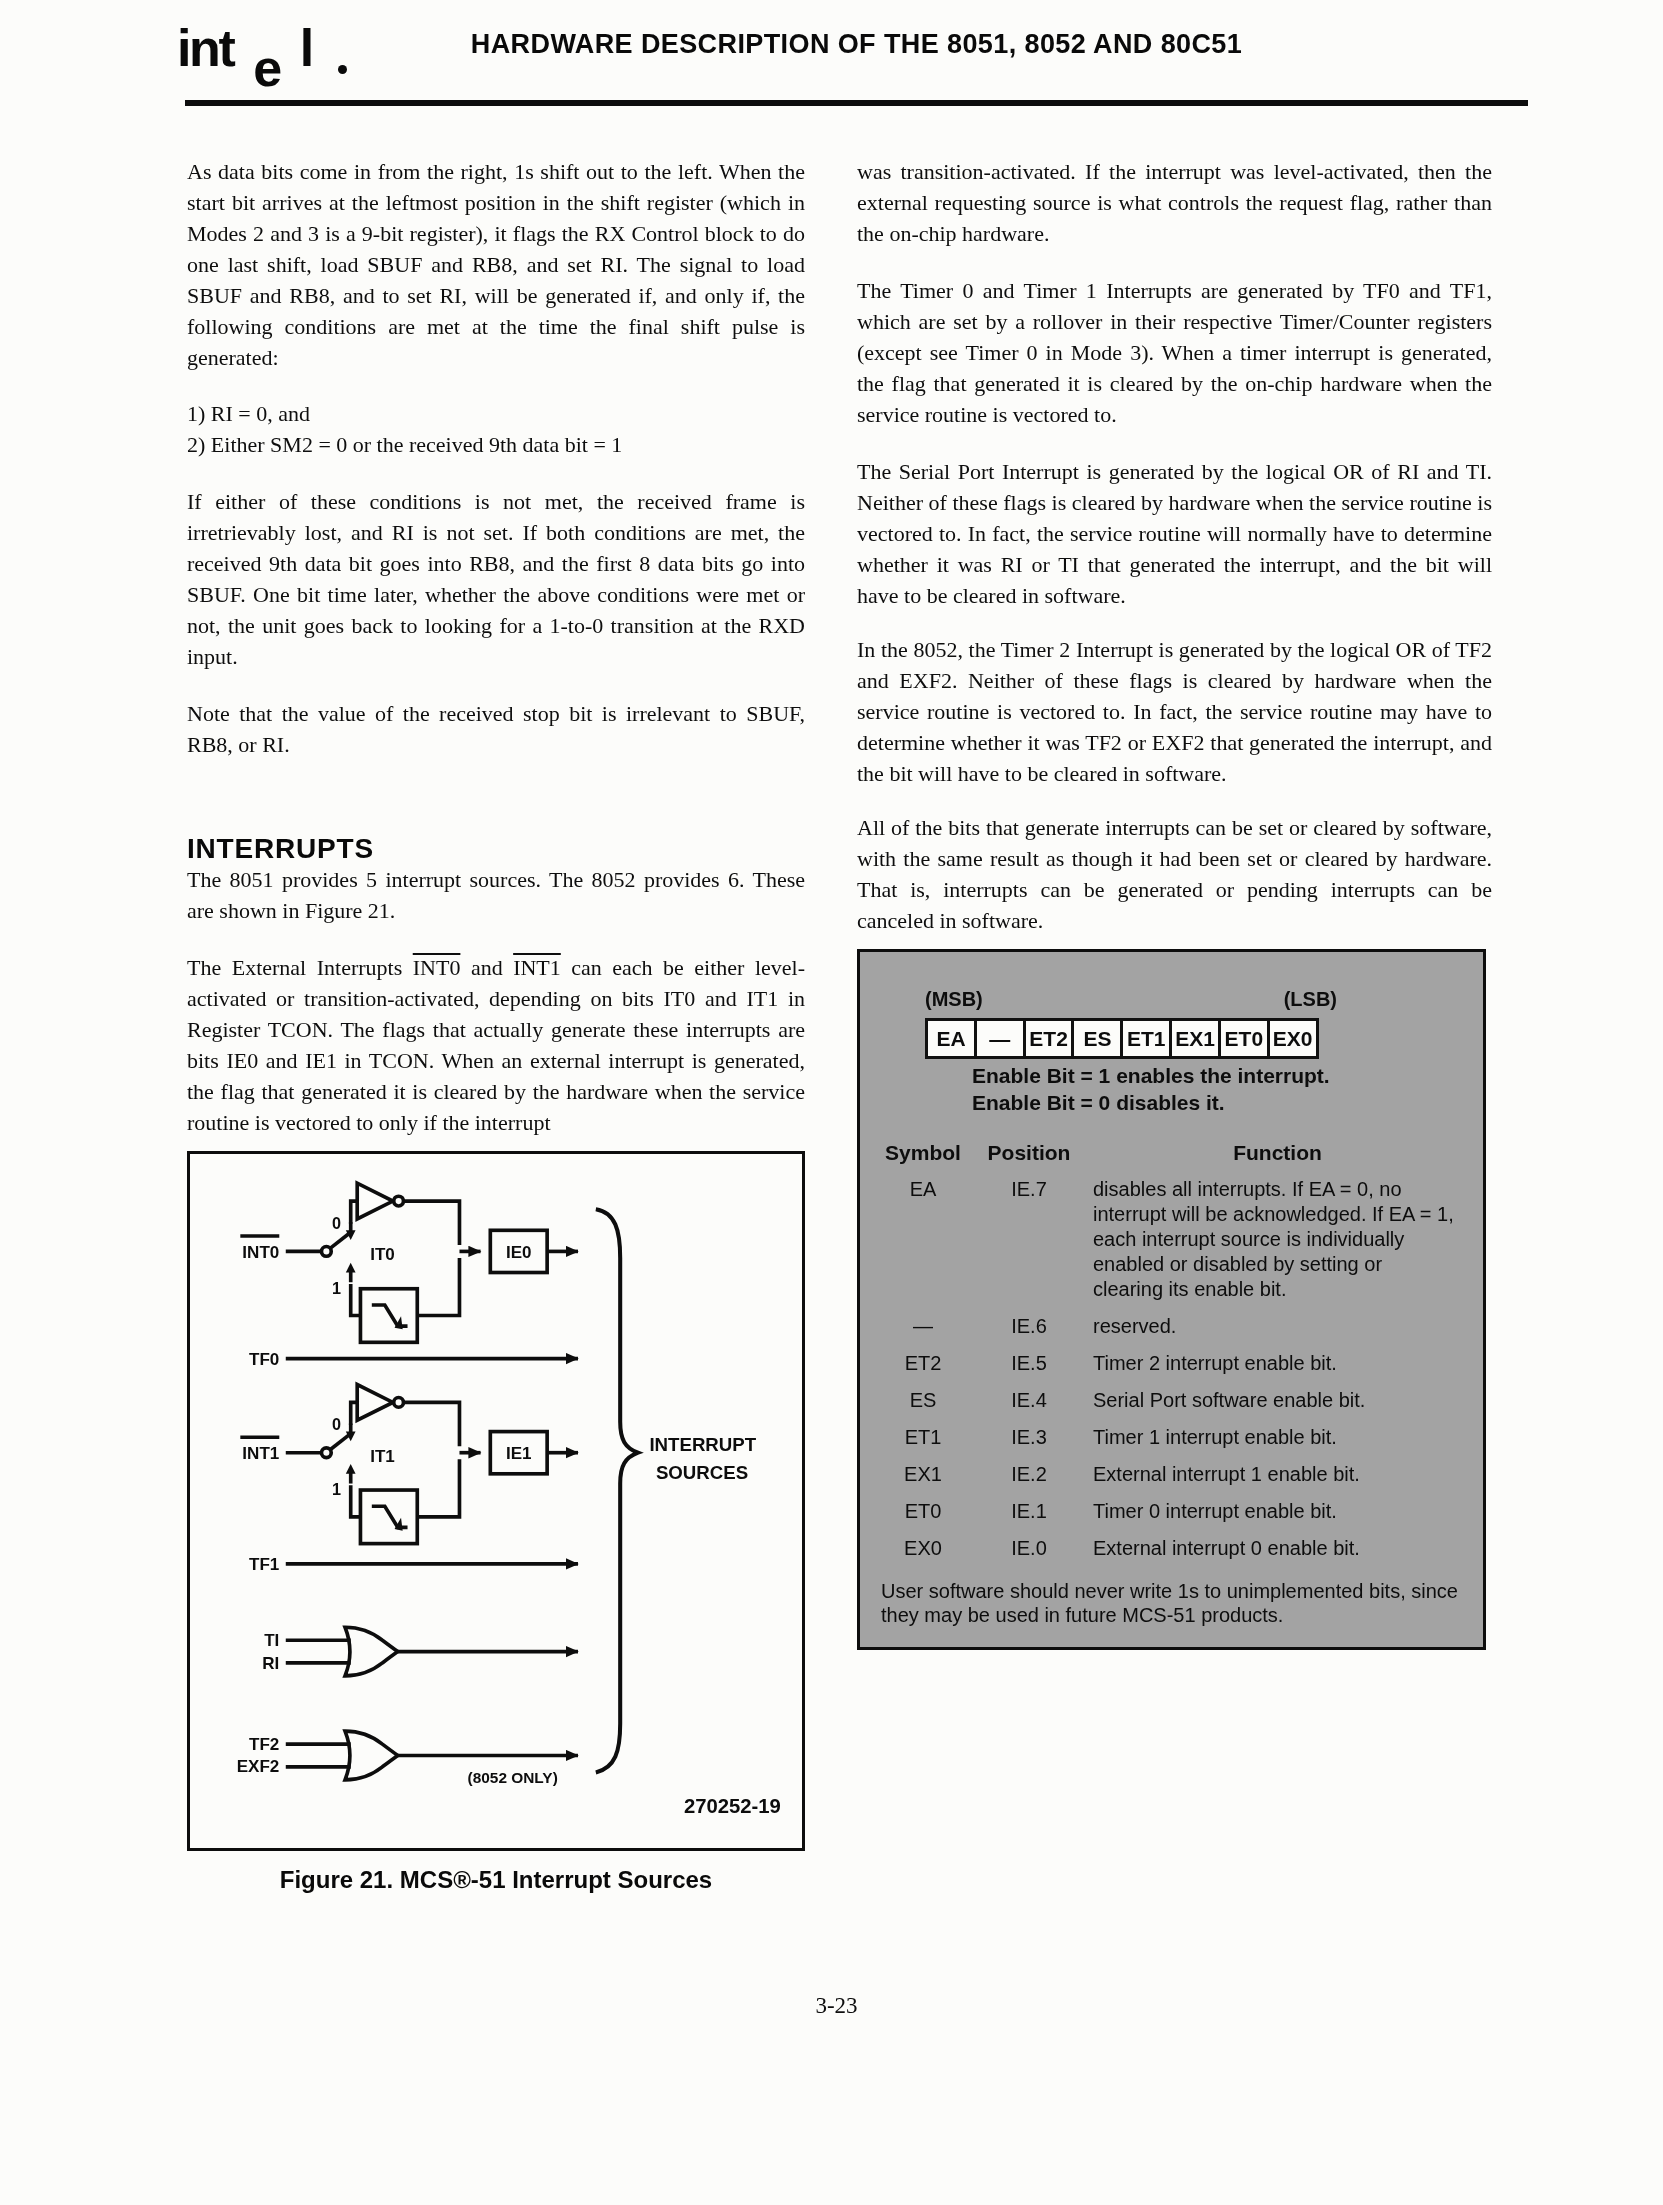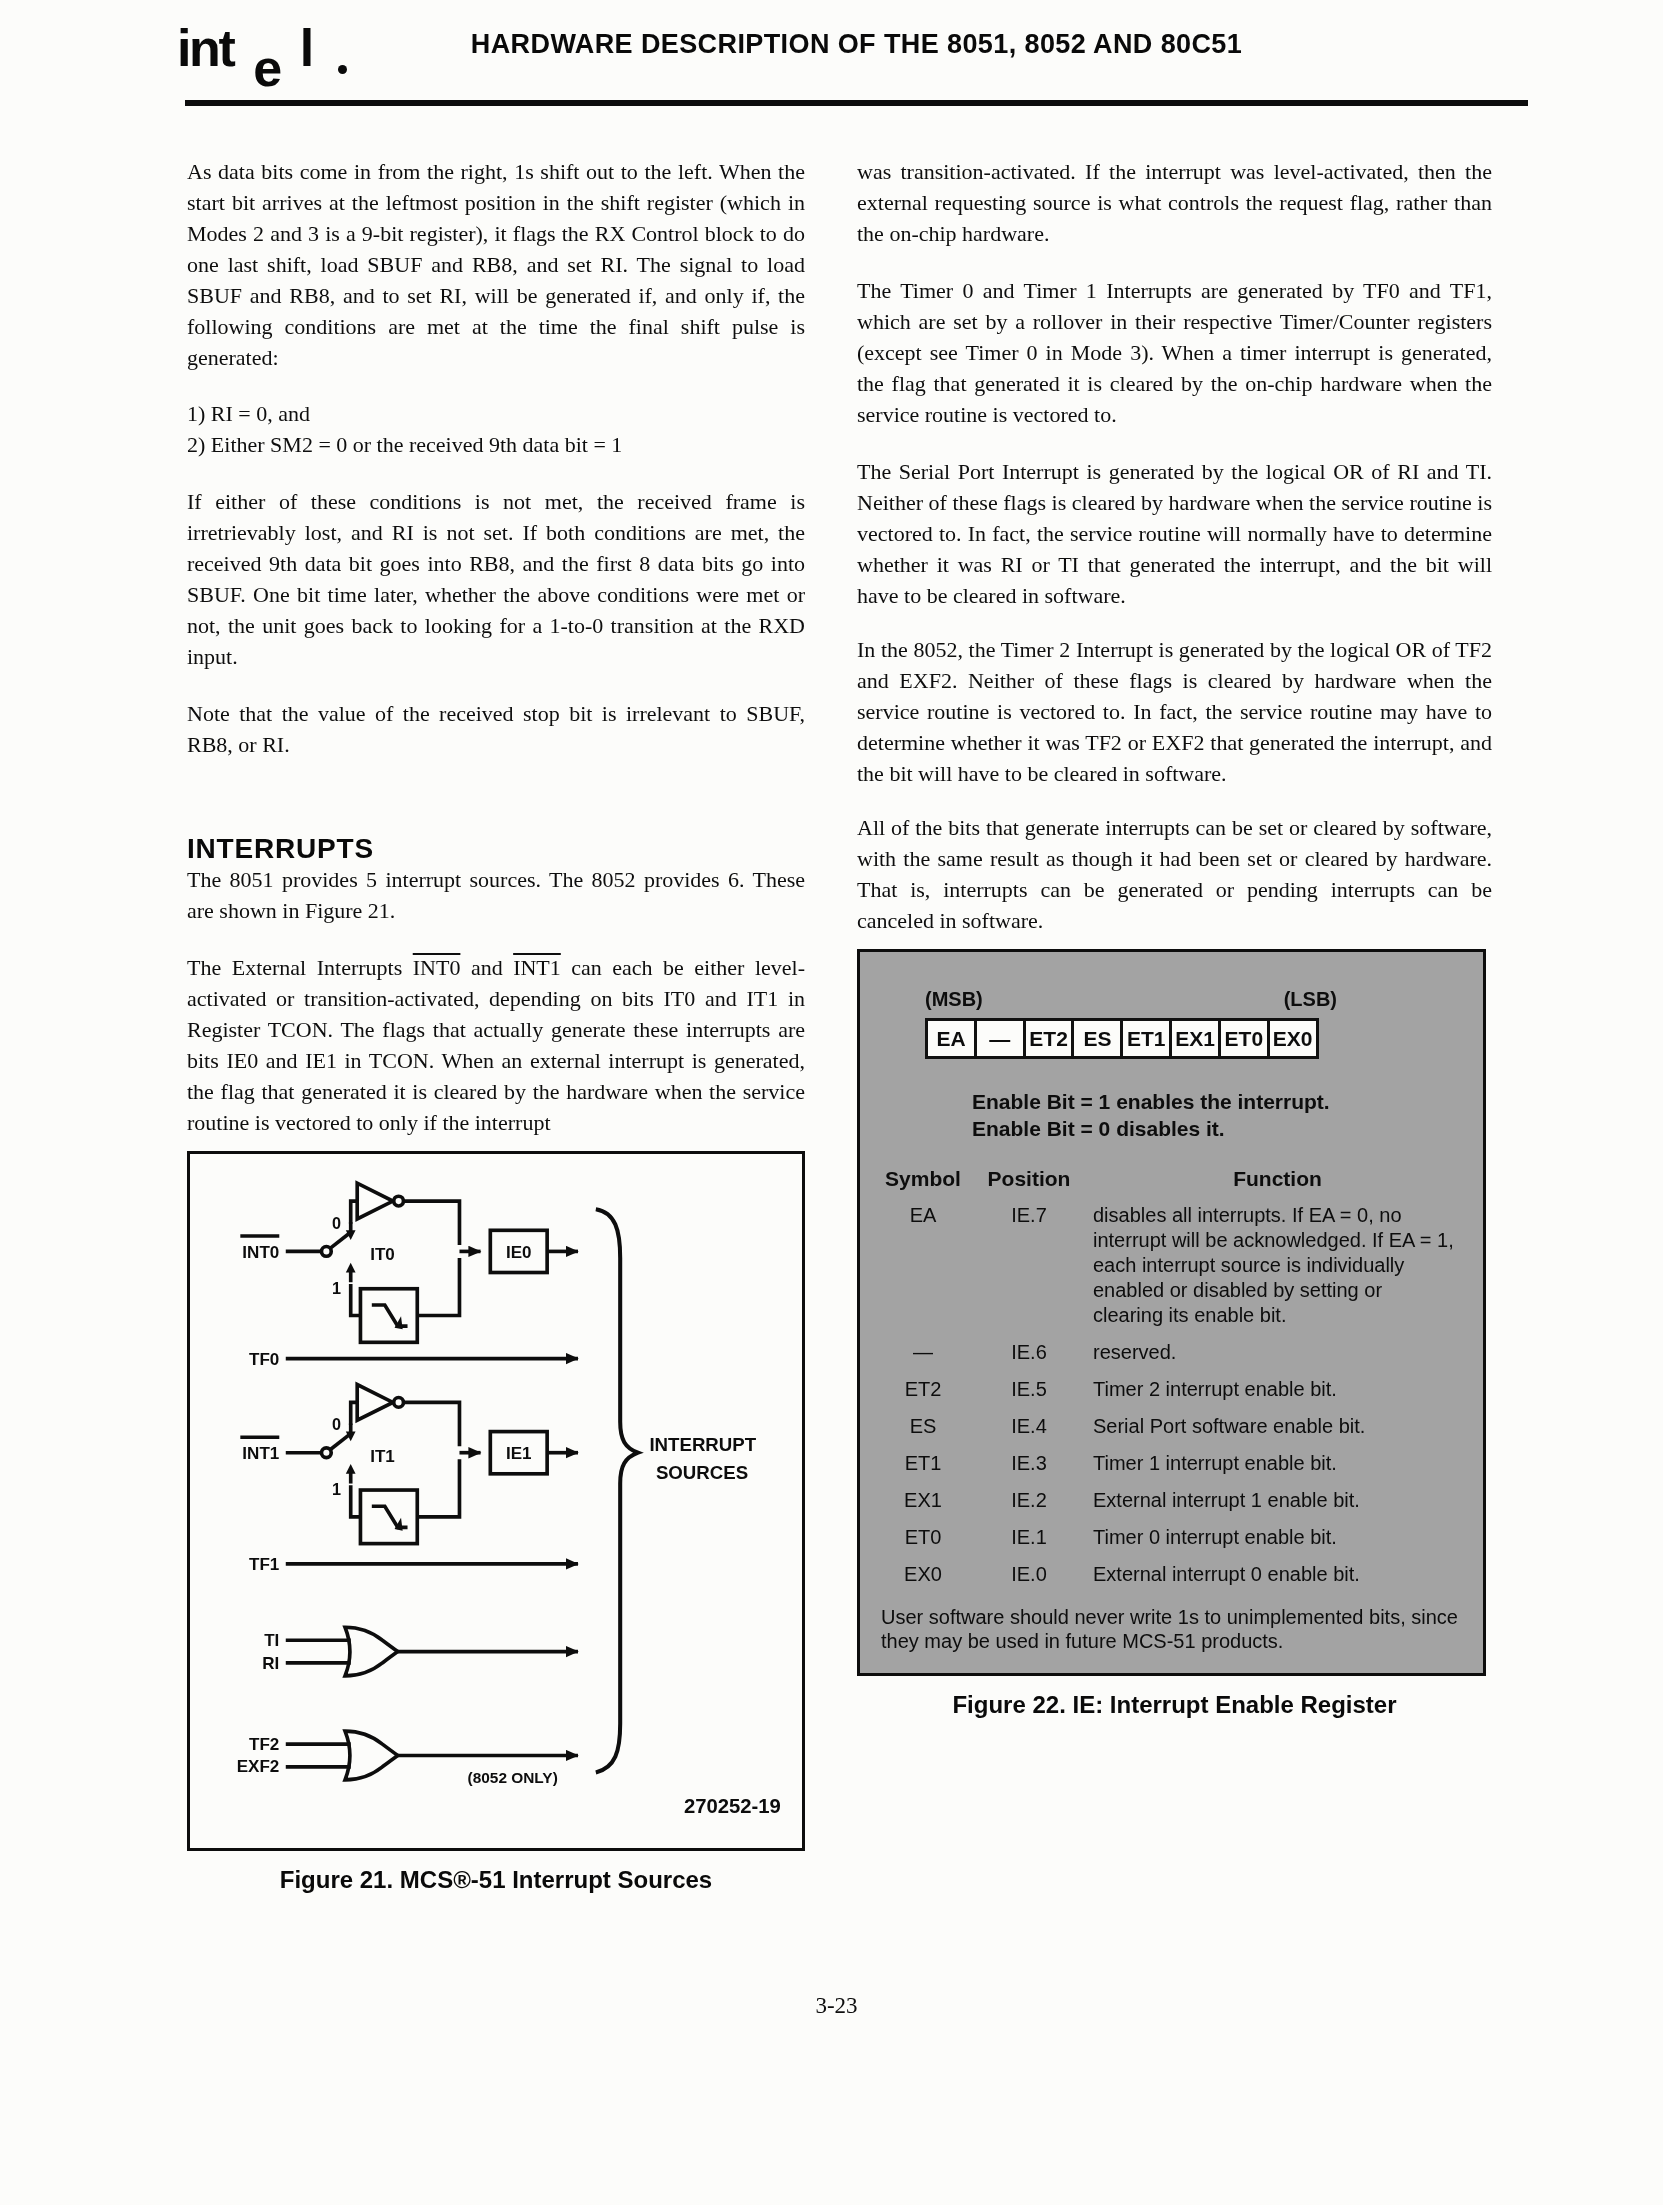--- a/index.html
+++ b/index.html
@@ -71,21 +71,21 @@
     display:flex; justify-content:space-between;
     font-size:20px; font-weight:bold;
   }
   .bit-row { margin-left:44px; margin-top:3.2px; display:flex; }
   .bit-cell {
     width:52px; height:41px; border:3.2px solid #111; margin-left:-3.2px;
     display:flex; align-items:center; justify-content:center;
     font-size:21px; font-weight:bold; background:#fcfcfa;
   }
   .bit-cell:first-child { margin-left:0; }
-  .enable-notes { margin-left:91px; margin-top:29px; font-size:21px; line-height:27px; font-weight:bold; }
+  .enable-notes { margin-left:91px; margin-top:3px; font-size:21px; line-height:27px; font-weight:bold; }
   .ie-table {
     margin-top:24px;
     display:grid; grid-template-columns:84px 96px 1fr;
     column-gap:16px; row-gap:12px;
     font-size:20px; line-height:25px;
   }
   .ie-th { font-weight:bold; font-size:21px; }
   .ie-c { text-align:center; }
   .ie-fn-head { text-align:center; }
   .ie-fn { padding-right:4.9px; }
@@ -285,18 +285,17 @@
         <div class="ie-c">ET0</div>
         <div class="ie-c">IE.1</div>
         <div class="ie-fn">Timer 0 interrupt enable bit.</div>
 
         <div class="ie-c">EX0</div>
         <div class="ie-c">IE.0</div>
         <div class="ie-fn">External interrupt 0 enable bit.</div>
       </div>
       <div class="fig22-footnote">User software should never write 1s to unimplemented bits, since they may be used in future MCS-51 products.</div>
     </div>
-    <div class="fig-caption">Figure 22. IE: Interrupt Enable Register</div>
   </div>
 
   <div class="page-number">3-23</div>
 </div>
 
 
 </body></html>

